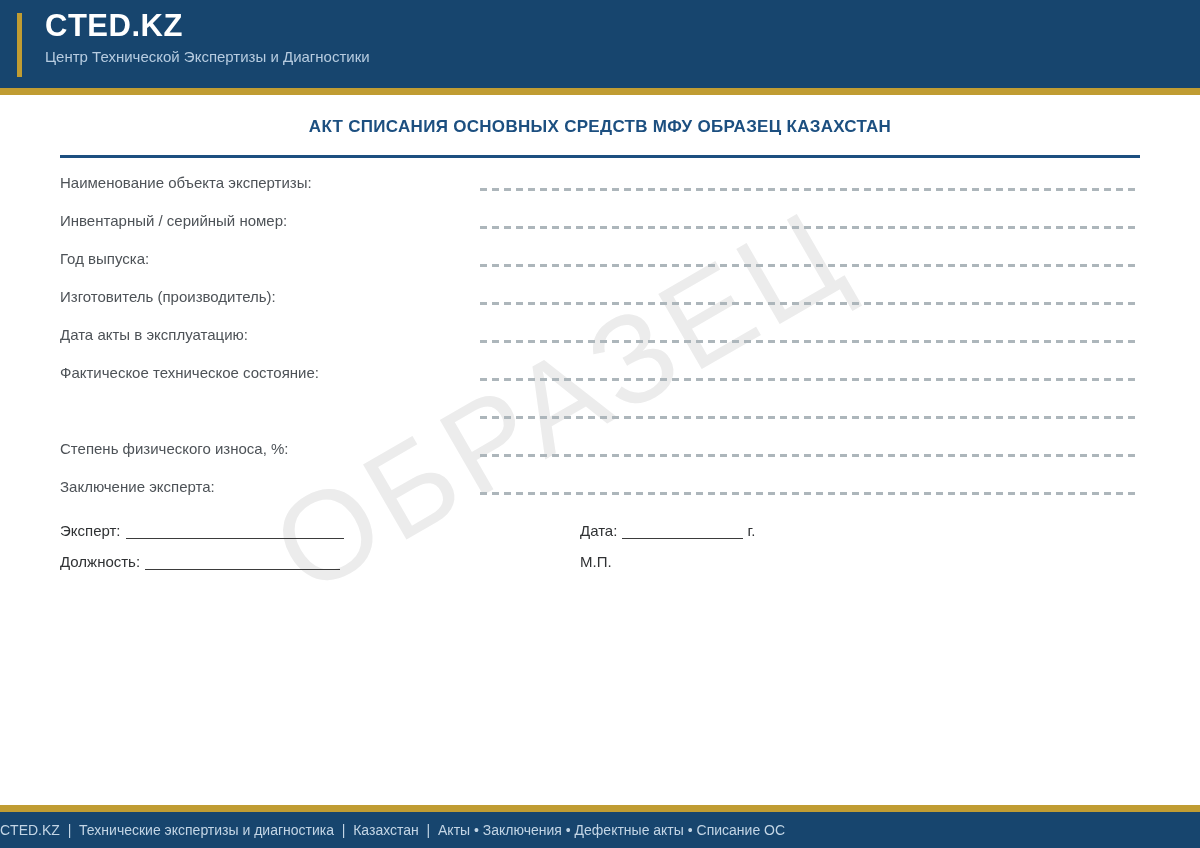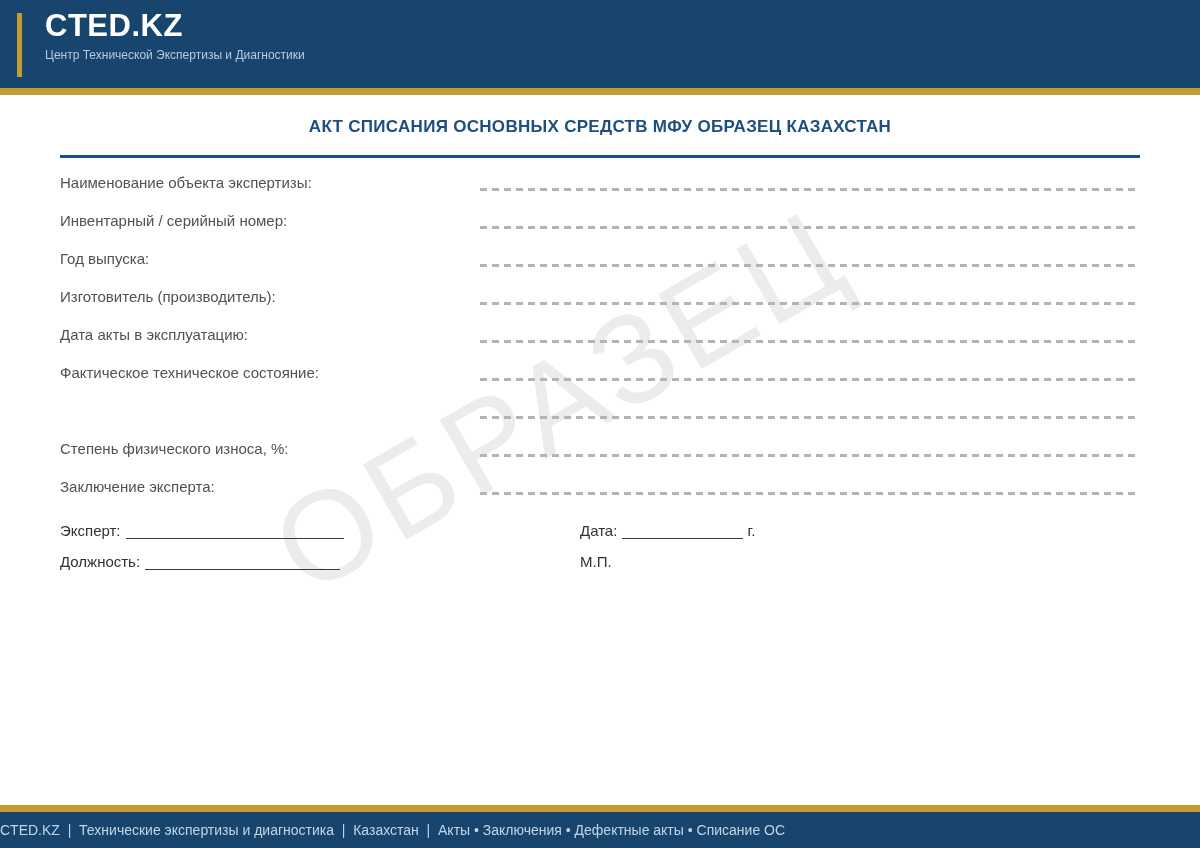--- a/index.html
+++ b/index.html
@@ -21,21 +21,21 @@
     font-family:"Liberation Sans", sans-serif;
     background:#fff;
   }
   .page{position:relative;width:1200px;height:848px;background:#fff;overflow:hidden;}
 
   
   .header{position:relative;height:88px;background:var(--navy);z-index:2;}
   .accent-bar{position:absolute;left:17px;top:13px;width:5px;height:64px;background:var(--gold);}
   .logo-block{position:absolute;left:33px;top:8px;margin-left:12px;}
   .logo{font-size:31px;font-weight:bold;color:#ffffff;letter-spacing:0.5px;line-height:36px;}
-  .subtitle{font-size:12px;color:var(--hdr-light);margin-top:4px;}
+  .subtitle{font-size:15px;color:var(--hdr-light);margin-top:4px;}
   .contact-block{position:absolute;left:940px;top:14px;font-size:13.5px;line-height:22px;}
   .contact-region{color:var(--hdr-muted);}
   .contact-site{color:var(--link-gold);}
   .contact-phone{color:var(--hdr-muted);}
   .gold-divider{height:7px;background:var(--gold);position:relative;z-index:2;}
 
   
   .watermark{
     position:absolute;left:160px;top:320px;width:800px;height:160px;
     display:flex;align-items:center;justify-content:center;

